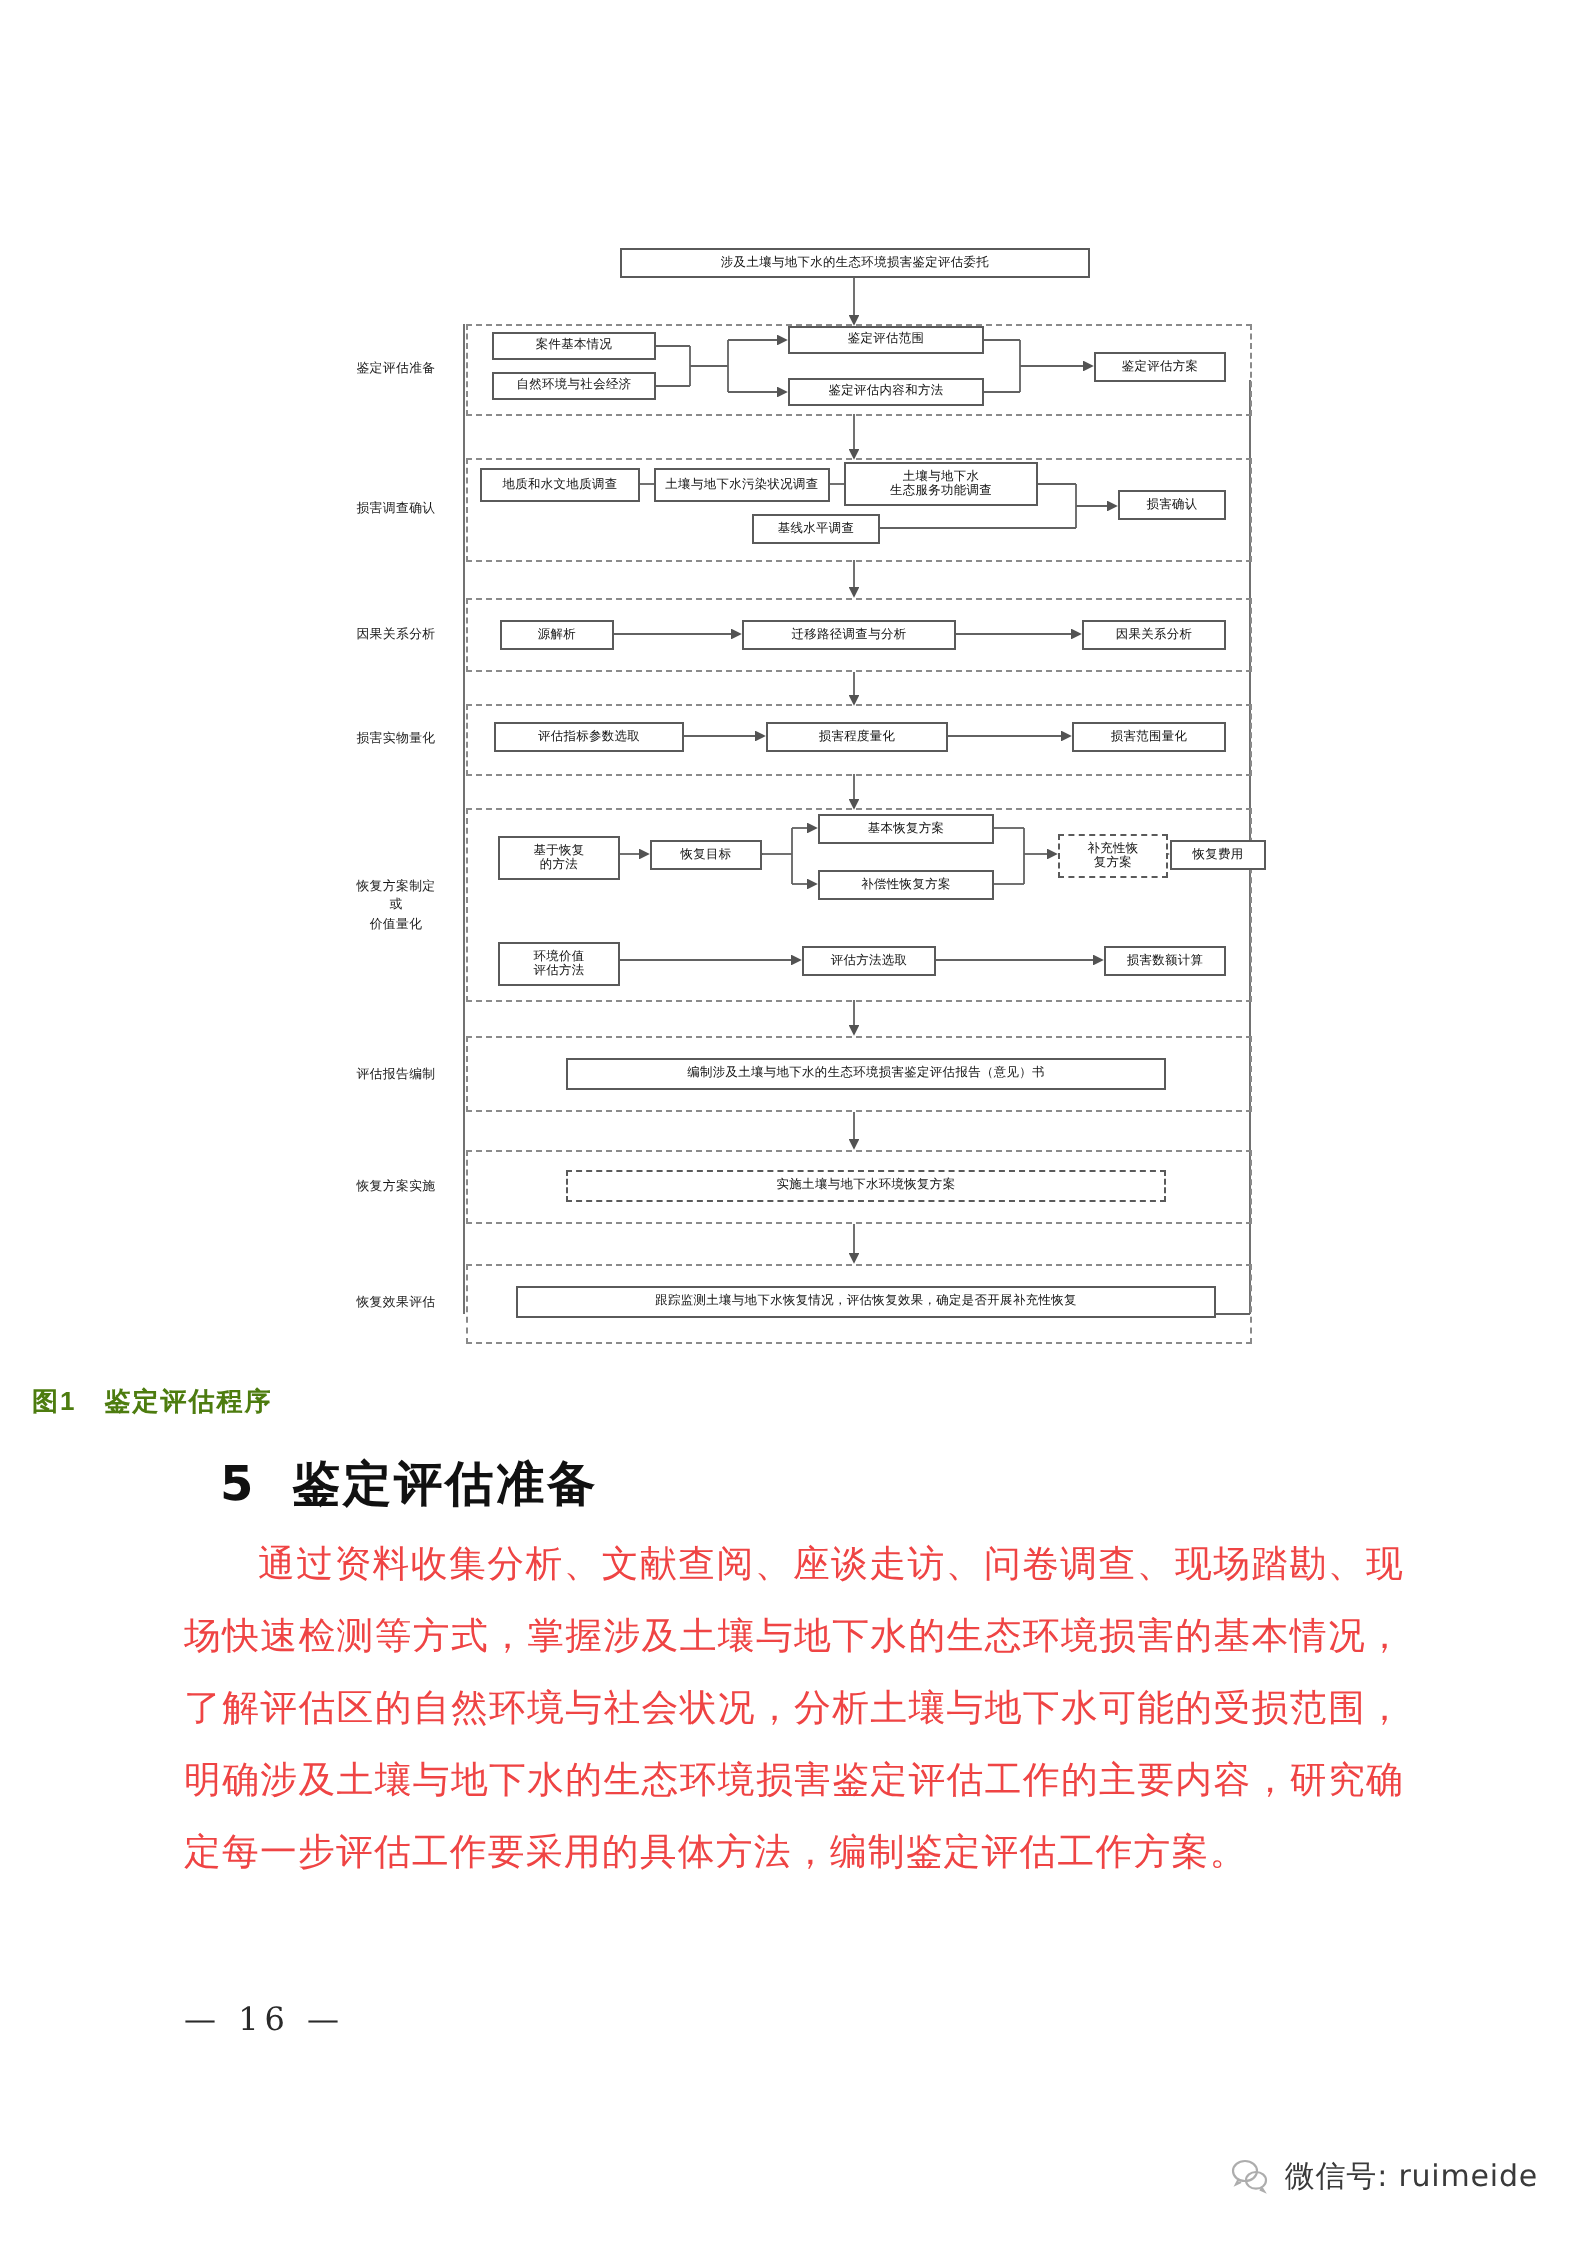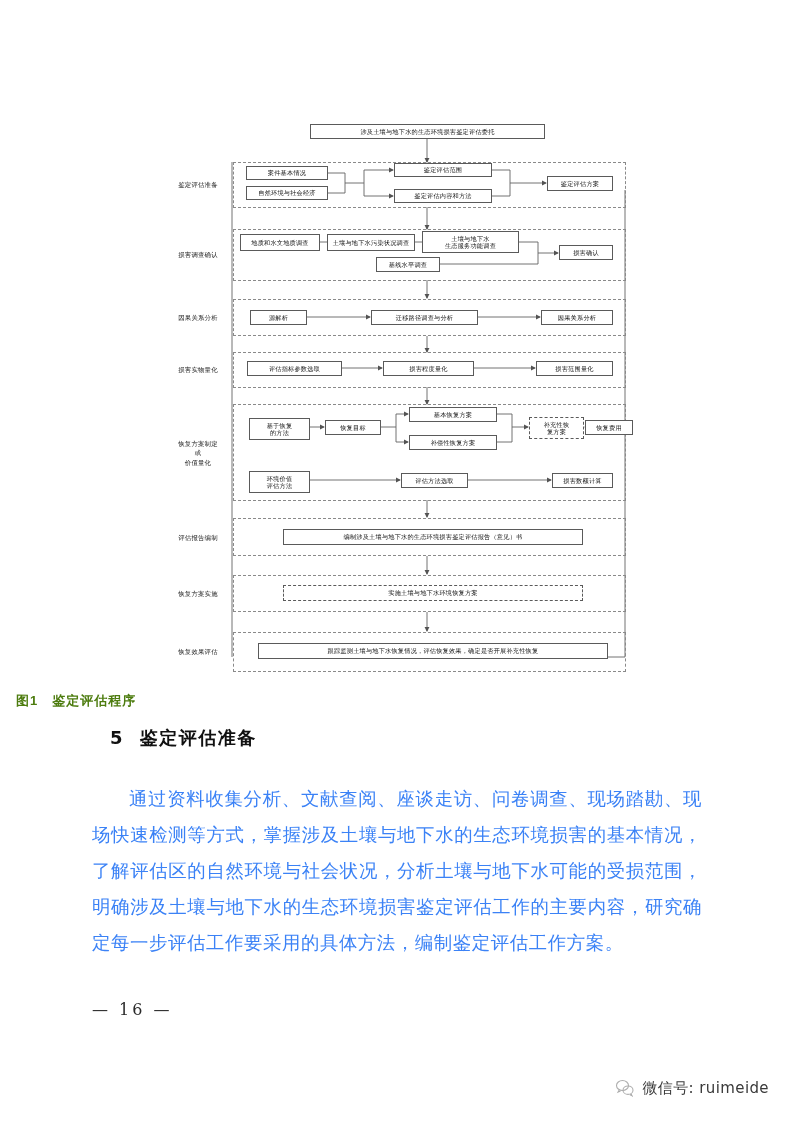--- a/index.html
+++ b/index.html
@@ -94,39 +94,38 @@
     filter: blur(0.15px);
   }
 
   
   .heading {
     position: absolute;
     left: 110px;
     top: 726px;
     font-family: "DejaVu Sans", "Liberation Sans", sans-serif;
     font-weight: bold;
-    font-size: 18px;
+    font-size: 24px;
     letter-spacing: 1.5px;
     color: #111;
     filter: blur(0.15px);
   }
   .body-text {
     position: absolute;
     left: 92px;
     top: 765px;
     width: 610px;
     font-family: "DejaVu Serif", "Liberation Serif", serif;
     font-size: 18.4px;
     line-height: 36px;
     text-align: justify;
     text-indent: 37px;
     letter-spacing: 0.6px;
-    color: #3b82f6;
+    color: #ef4444;
     filter: blur(0.2px);
-    margin-top: 16px;
   }
 
   .page-number {
     position: absolute;
     left: 92px;
     top: 1000px;
     font-family: "DejaVu Serif", "Liberation Serif", serif;
     font-size: 16px;
     letter-spacing: 3px;
     color: #2a2a2a;

